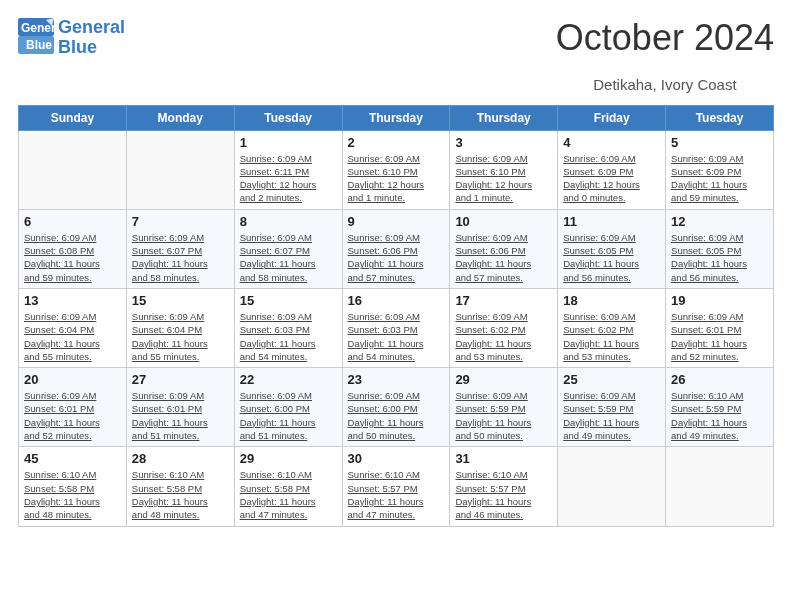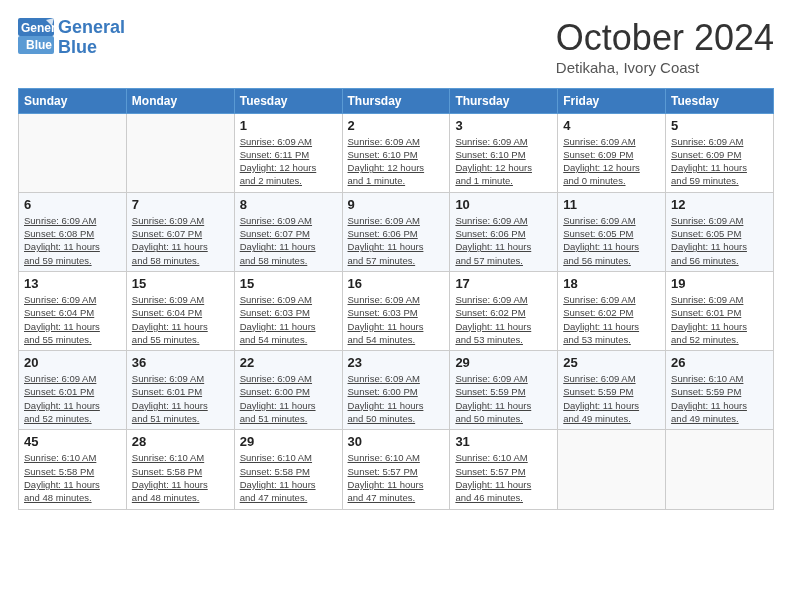--- a/index.html
+++ b/index.html
@@ -20,45 +20,45 @@
       display: flex;
       justify-content: space-between;
       align-items: flex-start;
       margin-bottom: 12px;
     }
     .logo {
       display: flex;
       align-items: center;
     }
     .title-block {
-      text-align: left;
+      text-align: center;
     }
     .month-title {
       font-size: 36px;
       font-weight: 300;
       color: #333;
       line-height: 1.1;
     }
     .subtitle {
       font-size: 15px;
       color: #555;
-      margin-top: 1px;
+      margin-top: 18px;
     }
     table {
       width: 100%;
       border-collapse: collapse;
       table-layout: fixed;
     }
     thead tr th {
       background: #3a7abf;
       color: #fff;
       font-size: 12px;
       font-weight: bold;
       padding: 5px 5px;
-      text-align: left;
+      text-align: center;
       border: 1px solid #5a9ad4;
     }
     tbody tr td {
       vertical-align: top;
       border: 1px solid #ccc;
       padding: 4px 5px;
       font-size: 10px;
       color: #333;
       height: 78px;
     }
@@ -208,21 +208,21 @@
             <span class="day-num">19</span>
             <div class="day-info">Sunrise: 6:09 AM<br>Sunset: 6:01 PM<br>Daylight: 11 hours<br>and 52 minutes.</div>
           </td>
         </tr>
         <tr>
           <td>
             <span class="day-num">20</span>
             <div class="day-info">Sunrise: 6:09 AM<br>Sunset: 6:01 PM<br>Daylight: 11 hours<br>and 52 minutes.</div>
           </td>
           <td>
-            <span class="day-num">36</span>
+            <span class="day-num">27</span>
             <div class="day-info">Sunrise: 6:09 AM<br>Sunset: 6:01 PM<br>Daylight: 11 hours<br>and 51 minutes.</div>
           </td>
           <td>
             <span class="day-num">22</span>
             <div class="day-info">Sunrise: 6:09 AM<br>Sunset: 6:00 PM<br>Daylight: 11 hours<br>and 51 minutes.</div>
           </td>
           <td>
             <span class="day-num">23</span>
             <div class="day-info">Sunrise: 6:09 AM<br>Sunset: 6:00 PM<br>Daylight: 11 hours<br>and 50 minutes.</div>
           </td>

